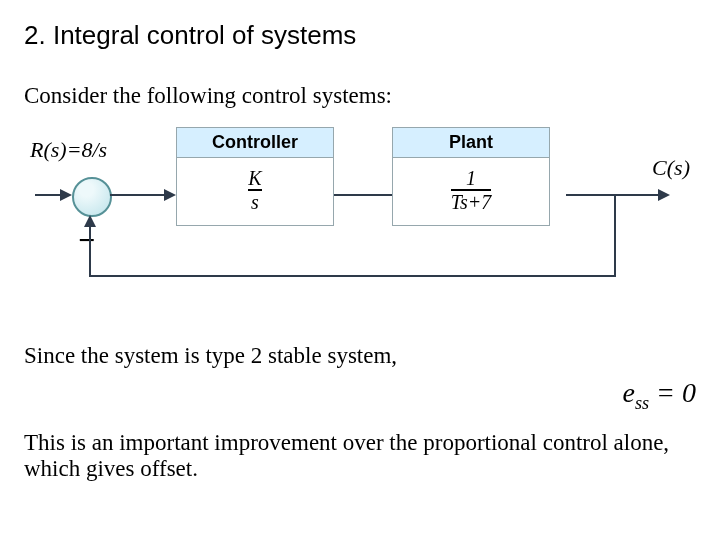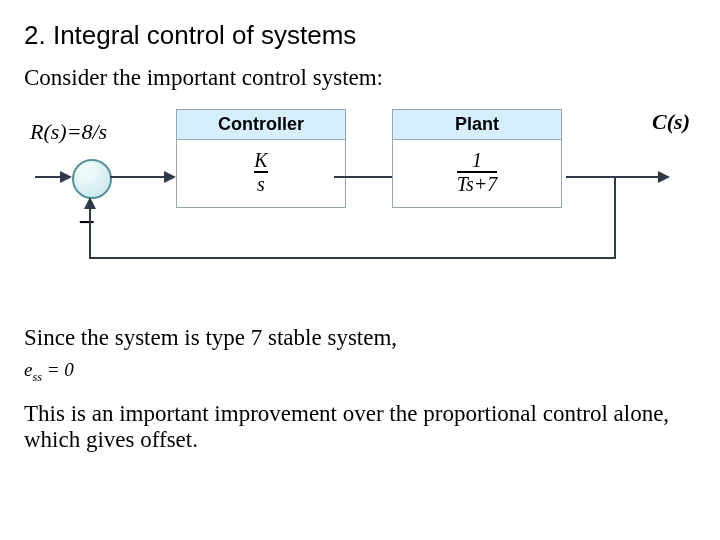--- a/index.html
+++ b/index.html
@@ -8,21 +8,21 @@
     font-family: "Times New Roman", serif;
     background: #fff;
     color: #000;
     width: 720px;
     height: 540px;
     box-sizing: border-box;
   }
   .title {
     font-family: "Comic Sans MS", cursive, sans-serif;
     font-size: 26px;
-    margin-bottom: 14px;
+    margin-bottom: 32px;
   }
   .body-text {
     font-size: 23px;
     margin: 8px 0;
   }
   .diagram {
     position: relative;
     width: 660px;
     height: 190px;
     margin: 18px auto 26px auto;
@@ -30,45 +30,44 @@
   .rlabel {
     position: absolute;
     left: 0px;
     top: 10px;
     font-style: italic;
     font-size: 22px;
   }
   .clabel {
     position: absolute;
     right: 0px;
-    top: 0;
+    top: 28px;
     font-style: italic;
     font-size: 22px;
-    font-weight: bold;
   }
   .summer {
     position: absolute;
     left: 42px;
     top: 50px;
     width: 36px;
     height: 36px;
     border: 2px solid #569197;
     border-radius: 50%;
     background: radial-gradient(circle at 35% 30%, #eef9fb 20%, #c9e8ee 80%);
   }
   .minus {
     position: absolute;
     left: 48px;
     top: 96px;
     font-size: 30px;
     font-weight: bold;
   }
   .block {
     position: absolute;
-    width: 170px;
+    width: 158px;
     border: 1.5px solid #96a7ad;
     box-sizing: border-box;
     font-family: Verdana, Arial, sans-serif;
   }
   .block-title {
     background: #d6efff;
     text-align: center;
     font-size: 18px;
     font-weight: bold;
     padding: 4px 0;
@@ -107,34 +106,34 @@
     border-left: 6px solid transparent;
     border-right: 6px solid transparent;
     border-bottom: 12px solid #2e3a4a;
   }
   .vline {
     position: absolute;
     background: #2e3a4a;
     width: 2px;
   }
   .ess {
-    text-align: left;
+    text-align: right;
     font-style: italic;
     font-family: "Times New Roman", serif;
-    font-size: 19px;
+    font-size: 28px;
     margin: 4px 0 16px 0;
   }
   .ess sub { font-size: 0.65em; font-style: italic;}
 </style>
 </head>
 <body>
 
 <div class="title">2. Integral control of systems</div>
 
-<div class="body-text">Consider the important control system:</div>
+<div class="body-text">Consider the following control systems:</div>
 
 <div class="diagram">
 
   <div class="rlabel">R(s)=8/s</div>
   <div class="clabel">C(s)</div>
 
   <div class="arrow-line" style="left:5px; top:67px; width:30px;"></div>
   <div class="arrow-head-r" style="left:30px; top:62px;"></div>
 
   <div class="summer"></div>
@@ -169,19 +168,19 @@
   <div class="arrow-line" style="left:536px; top:67px; width:96px;"></div>
   <div class="arrow-head-r" style="left:628px; top:62px;"></div>
 
   <div class="vline" style="left:584px; top:67px; height:83px;"></div>
   <div class="arrow-line" style="left:60px; top:148px; width:526px;"></div>
   <div class="vline" style="left:59px; top:98px; height:52px;"></div>
   <div class="arrow-head-u" style="left:54px; top:88px;"></div>
 
 </div>
 
-<div class="body-text">Since the system is type 7 stable system,</div>
+<div class="body-text">Since the system is type 2 stable system,</div>
 
 <div class="ess">
   <span>e</span><sub>ss</sub><span> = 0</span>
 </div>
 
 <div class="body-text">This is an important improvement over the proportional control alone, which gives offset.</div>
 
 </body></html>

